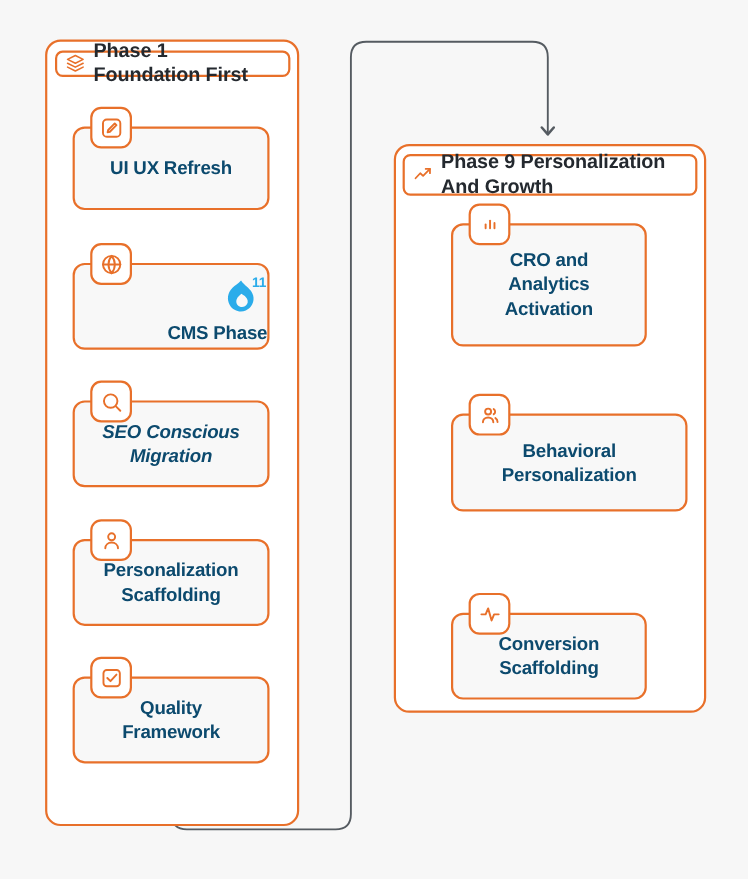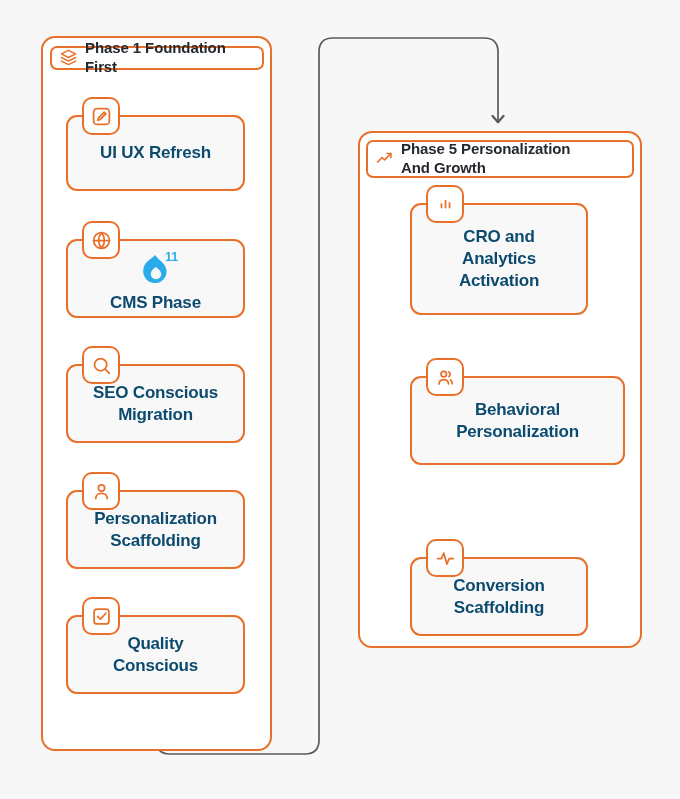--- a/index.html
+++ b/index.html
@@ -42,21 +42,21 @@
     display: flex;
     align-items: center;
     gap: 8px;
     border: 2px solid #e8702a;
     border-radius: 7px;
     background: #ffffff;
     padding: 4px 10px 5px 8px;
     z-index: 4;
   }
   .phase-label .label-text {
-    font-size: 15px;
+    font-size: 18px;
     font-weight: bold;
     color: #24292f;
     line-height: 1.22;
     letter-spacing: -0.1px;
     white-space: pre-line;
   }
   .phase-label .ico {
     flex: 0 0 auto;
     width: 17px; height: 17px;
     display: block;
@@ -150,39 +150,39 @@
   <div class="node" style="left:66px; top:115px; width:179px; height:76px;">
     <span class="node-badge">
       <svg viewBox="0 0 24 24" fill="none" stroke="#e8702a" stroke-width="2" stroke-linecap="round" stroke-linejoin="round">
         <rect x="3" y="3" width="18" height="18" rx="4"></rect>
         <path d="M15.2 7.1 8.4 13.9 7.8 16.3 10.2 15.7 17 8.9z"></path>
       </svg>
     </span>
     <span class="node-text">UI UX Refresh</span>
   </div>
 
-  <div class="node" style="left:66px; top:239px; width:179px; height:79px; padding-top:4px;">
+  <div class="node" style="left:66px; top:239px; width:179px; height:79px; padding-top:4px;align-items:flex-end;">
     <span class="node-badge">
       <svg viewBox="0 0 24 24" fill="none" stroke="#e8702a" stroke-width="2" stroke-linecap="round" stroke-linejoin="round">
         <circle cx="12" cy="12" r="9"></circle>
         <line x1="3" y1="12" x2="21" y2="12"></line>
         <path d="M12 3a14 14 0 0 1 0 18a14 14 0 0 1 0-18z"></path>
       </svg>
     </span>
     <span class="brand-logo">
       <svg viewBox="0 0 48 48" width="46" height="46" xmlns="http://www.w3.org/2000/svg">
         <path fill="#2bacea" d="M23.1 7.2c-2.9 3.0-5.7 4.6-8.1 6.9-4.8 4.5-5.6 11.4-2.5 16.6 3.1 5.2 9.6 7.3 15.1 5.0 5.5-2.3 8.5-8.3 7.0-14.1-0.8-3.1-2.8-5.4-5.3-7.8-2.4-2.3-4.5-4.0-6.2-6.6z"></path>
         <path fill="#f8f8f8" d="M23.4 19.9c-1.7 1.8-3.5 3.0-4.4 5.1-1.1 2.7 0.1 5.8 2.7 7.0 2.6 1.2 5.7 0.2 7.1-2.3 1.3-2.3 0.6-4.7-1.1-6.6-1.3-1.4-2.9-2.3-4.3-3.2z"></path>
         <text x="33.5" y="13.5" font-family="'Liberation Sans',sans-serif" font-size="13" font-weight="bold" fill="#2bacea">11</text>
       </svg>
     </span>
     <span class="node-text">CMS Phase</span>
   </div>
 
-  <div class="node" style="left:66px; top:364px; width:179px; height:79px;">
+  <div class="node" style="left:66px; top:364px; width:179px; height:79px;font-style:italic;">
     <span class="node-badge">
       <svg viewBox="0 0 24 24" fill="none" stroke="#e8702a" stroke-width="2" stroke-linecap="round" stroke-linejoin="round">
         <circle cx="11" cy="11" r="7"></circle>
         <line x1="16.2" y1="16.2" x2="21" y2="21"></line>
       </svg>
     </span>
     <span class="node-text">SEO Conscious
 Migration</span>
   </div>
 
@@ -198,33 +198,33 @@
   </div>
 
   <div class="node" style="left:66px; top:615px; width:179px; height:79px;">
     <span class="node-badge">
       <svg viewBox="0 0 24 24" fill="none" stroke="#e8702a" stroke-width="2" stroke-linecap="round" stroke-linejoin="round">
         <rect x="3.5" y="3.5" width="17" height="17" rx="3.5"></rect>
         <polyline points="7.5 11.8 10.8 15.1 17 8.3"></polyline>
       </svg>
     </span>
     <span class="node-text">Quality
-Conscious</span>
+Framework</span>
   </div>
 
   <div class="phase" style="left:358px; top:131px; width:284px; height:517px;"></div>
 
   <div class="phase-label" style="left:366px; top:140px; width:268px; height:38px;">
     <span class="ico">
       <svg viewBox="0 0 24 24" width="17" height="17" fill="none" stroke="#e8702a" stroke-width="2.3" stroke-linecap="round" stroke-linejoin="round">
         <polyline points="2.5 17 8.5 10.6 12.2 14 21 5"></polyline>
         <polyline points="15.5 5 21 5 21 10.5"></polyline>
       </svg>
     </span>
-    <span class="label-text">Phase 5 Personalization
+    <span class="label-text">Phase 9 Personalization
 And Growth</span>
   </div>
 
   <div class="node" style="left:410px; top:203px; width:178px; height:112px;">
     <span class="node-badge">
       <svg viewBox="0 0 24 24" fill="none" stroke="#e8702a" stroke-width="2" stroke-linecap="round" stroke-linejoin="round">
         <line x1="7.4" y1="15.5" x2="7.4" y2="11.5"></line>
         <line x1="12" y1="15.5" x2="12" y2="7.5"></line>
         <line x1="16.6" y1="15.5" x2="16.6" y2="10"></line>
       </svg>

